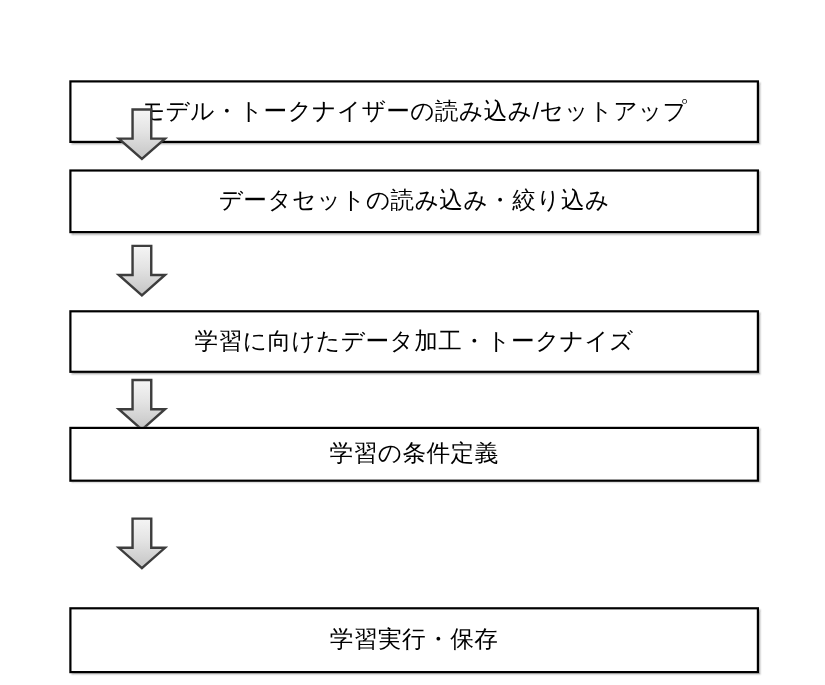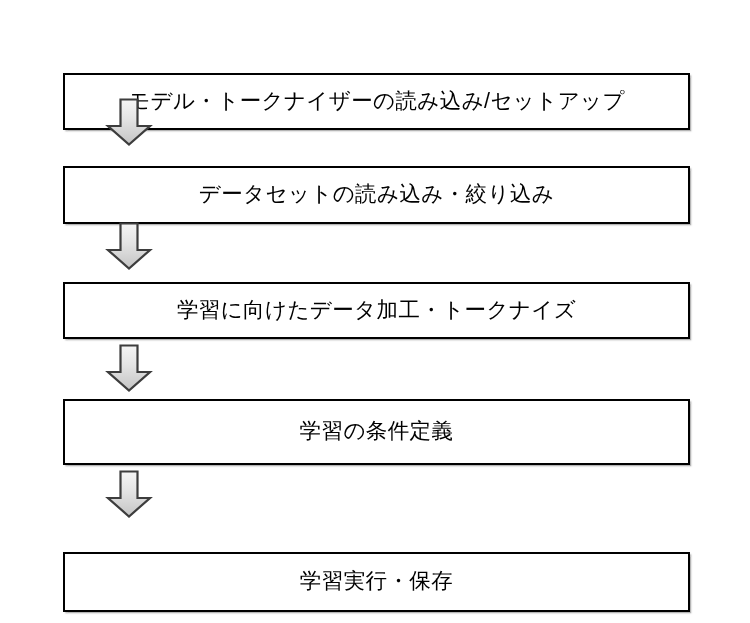--- a/index.html
+++ b/index.html
@@ -33,23 +33,23 @@
   .step-label {
     font-size: 21.5px;
     line-height: 1.2;
     color: #000000;
     letter-spacing: 0.4px;
     white-space: nowrap;
     font-weight: 400;
   }
 
   .step-1 { top: 37px;  height: 57px; margin-top: 36px; }
-  .step-2 { top: 166px; height: 58px; justify-content: center; }
+  .step-2 { top: 154px; height: 58px; justify-content: center; }
   .step-3 { top: 282px; height: 57px; text-align: center; }
-  .step-4 { top: 399px; height: 66px; }
+  .step-4 { top: 388px; height: 50px; }
   .step-5 { top: 552px; height: 60px; }
 
   .flow-arrow {
     position: absolute;
     left: 106px;
     width: 46px;
     height: 48px;
   }
   .arrow-1 { top: 98px; }
   .arrow-2 { top: 222px; }

